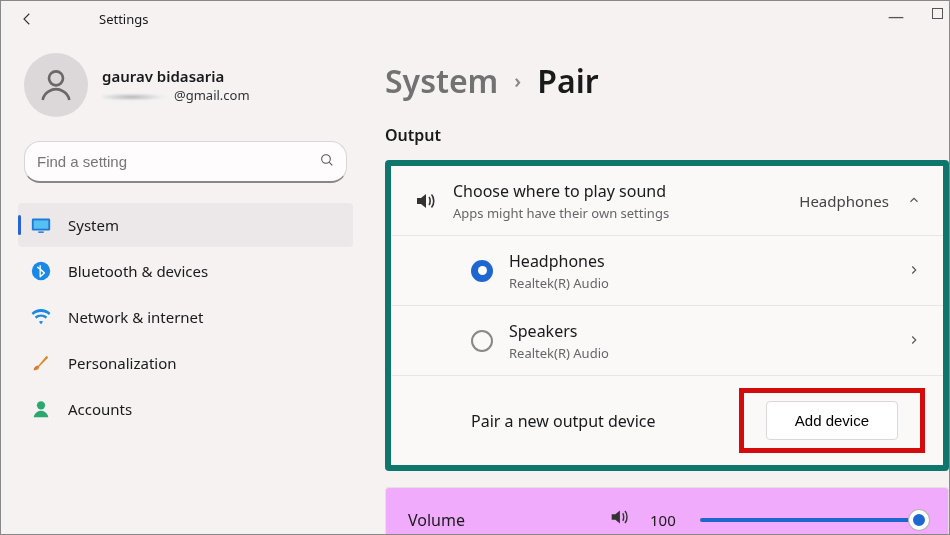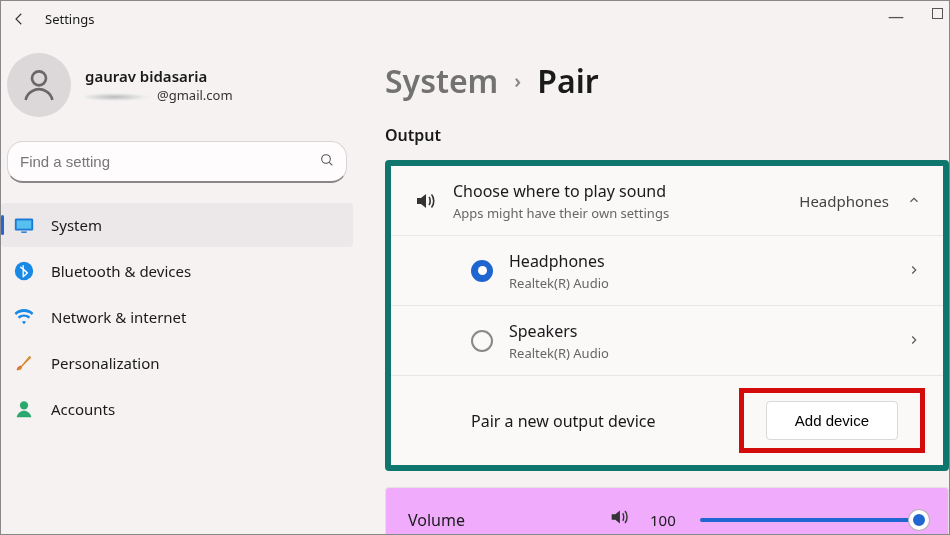--- a/index.html
+++ b/index.html
@@ -11,22 +11,23 @@
     overflow: hidden;
     border: 1px solid #888;
     color: #1a1a1a;
   }
 
   
   .titlebar {
     display: flex;
     align-items: center;
     height: 36px;
-    padding: 0 0;
+    padding: 0 8px;
     position: relative;
+    gap: 46px;
   }
   .back-btn {
     width: 36px; height: 36px;
     display: flex; align-items: center; justify-content: center;
     cursor: pointer;
   }
   .title-text {
     font-size: 13px;
     margin-left: 8px;
   }
@@ -41,21 +42,21 @@
 
   
   .layout {
     display: flex;
     height: calc(100% - 36px);
   }
   
   .sidebar {
     width: 360px;
     flex-shrink: 0;
-    padding-left: 0;
+    padding-left: 17px;
     padding-right: 8px;
   }
   .profile {
     display: flex;
     align-items: center;
     gap: 14px;
     padding: 16px 6px 24px 6px;
   }
   .avatar {
     width: 64px; height: 64px;

